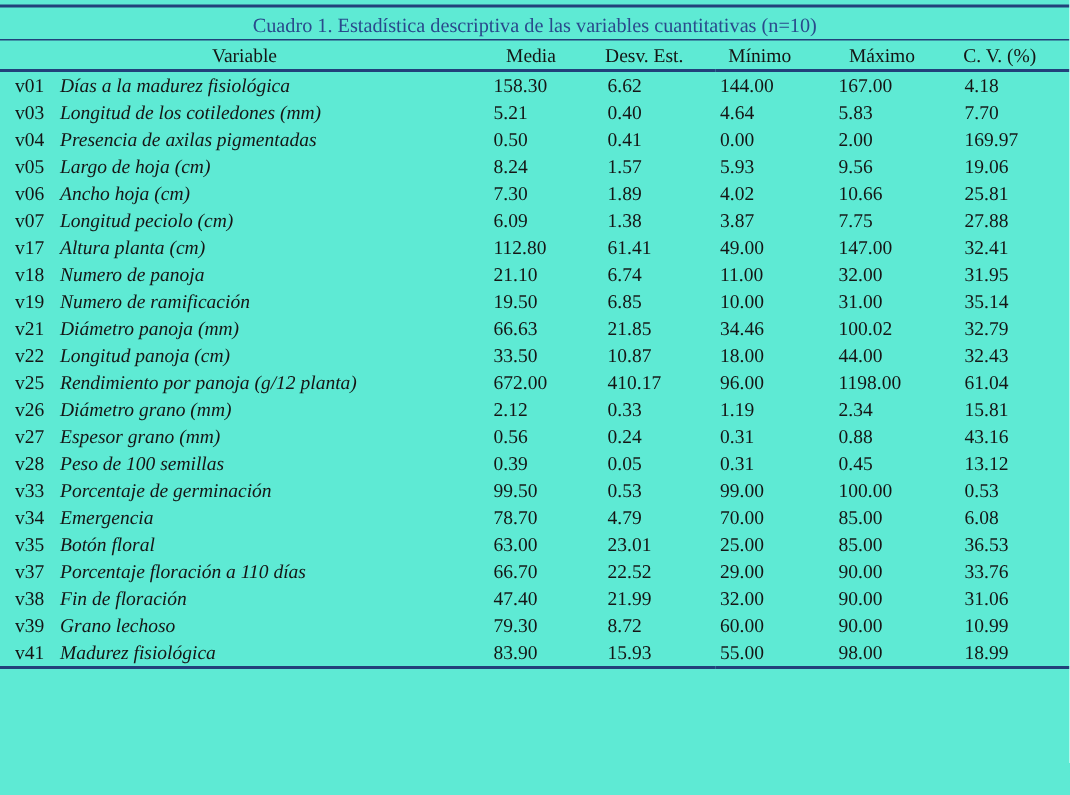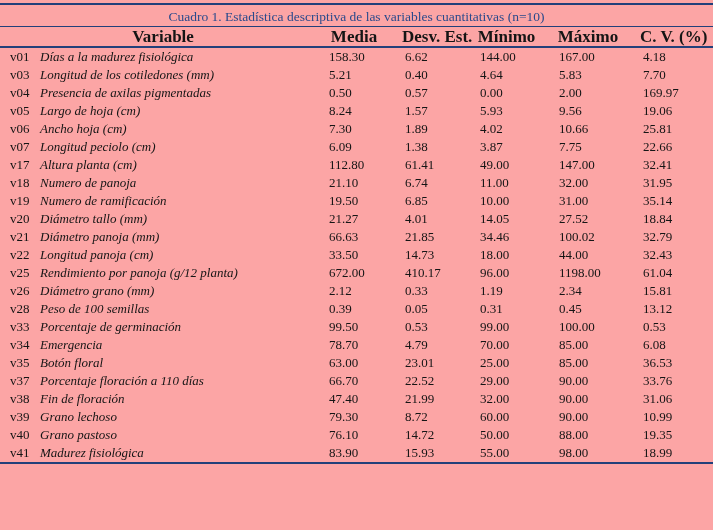--- a/index.html
+++ b/index.html
@@ -4,21 +4,21 @@
 <style>
   html, body {
     margin: 0;
     padding: 0;
     background: #ffffff;
   }
   .page {
     position: relative;
     width: 713px;
     height: 530px;
-    background: #fca5a5;
+    background: #5eead4;
     box-sizing: border-box;
     padding-top: 3px;
     font-family: "Liberation Serif", serif;
     color: #151515;
     overflow: hidden;
   }
   .caption {
     width: 713px;
     box-sizing: border-box;
     border-top: 2px solid #22407A;
@@ -40,22 +40,22 @@
   table.stats col.c-name { width: 288px; }
   table.stats col.c-media { width: 76px; }
   table.stats col.c-desv { width: 75px; }
   table.stats col.c-min { width: 79px; }
   table.stats col.c-max { width: 84px; }
   table.stats col.c-cv { width: 73px; }
   thead tr {
     border-bottom: 2px solid #22407A;
   }
   th {
-    font-weight: bold;
-    font-size: 17px;
+    font-weight: normal;
+    font-size: 13px;
     height: 19px;
     line-height: 19px;
     padding: 0;
     text-align: center;
     white-space: nowrap;
     overflow: hidden;
   }
   th.th-num { padding-right: 20px; margin-top: 41px; }
   td {
     font-size: 13px;
@@ -114,21 +114,21 @@
           <td class="col-num">5.21</td>
           <td class="col-num">0.40</td>
           <td class="col-num">4.64</td>
           <td class="col-num">5.83</td>
           <td class="col-num">7.70</td>
         </tr>
         <tr>
           <td class="col-code">v04</td>
           <td class="col-name">Presencia de axilas pigmentadas</td>
           <td class="col-num">0.50</td>
-          <td class="col-num">0.57</td>
+          <td class="col-num">0.41</td>
           <td class="col-num">0.00</td>
           <td class="col-num">2.00</td>
           <td class="col-num">169.97</td>
         </tr>
         <tr>
           <td class="col-code">v05</td>
           <td class="col-name">Largo de hoja (cm)</td>
           <td class="col-num">8.24</td>
           <td class="col-num">1.57</td>
           <td class="col-num">5.93</td>
@@ -144,21 +144,21 @@
           <td class="col-num">10.66</td>
           <td class="col-num">25.81</td>
         </tr>
         <tr>
           <td class="col-code">v07</td>
           <td class="col-name">Longitud peciolo (cm)</td>
           <td class="col-num">6.09</td>
           <td class="col-num">1.38</td>
           <td class="col-num">3.87</td>
           <td class="col-num">7.75</td>
-          <td class="col-num">22.66</td>
+          <td class="col-num">27.88</td>
         </tr>
         <tr>
           <td class="col-code">v17</td>
           <td class="col-name">Altura planta (cm)</td>
           <td class="col-num">112.80</td>
           <td class="col-num">61.41</td>
           <td class="col-num">49.00</td>
           <td class="col-num">147.00</td>
           <td class="col-num">32.41</td>
         </tr>
@@ -174,42 +174,33 @@
         <tr>
           <td class="col-code">v19</td>
           <td class="col-name">Numero de ramificación</td>
           <td class="col-num">19.50</td>
           <td class="col-num">6.85</td>
           <td class="col-num">10.00</td>
           <td class="col-num">31.00</td>
           <td class="col-num">35.14</td>
         </tr>
         <tr>
-          <td class="col-code">v20</td>
-          <td class="col-name">Diámetro tallo (mm)</td>
-          <td class="col-num">21.27</td>
-          <td class="col-num">4.01</td>
-          <td class="col-num">14.05</td>
-          <td class="col-num">27.52</td>
-          <td class="col-num">18.84</td>
-        </tr>
-        <tr>
           <td class="col-code">v21</td>
           <td class="col-name">Diámetro panoja (mm)</td>
           <td class="col-num">66.63</td>
           <td class="col-num">21.85</td>
           <td class="col-num">34.46</td>
           <td class="col-num">100.02</td>
           <td class="col-num">32.79</td>
         </tr>
         <tr>
           <td class="col-code">v22</td>
           <td class="col-name">Longitud panoja (cm)</td>
           <td class="col-num">33.50</td>
-          <td class="col-num">14.73</td>
+          <td class="col-num">10.87</td>
           <td class="col-num">18.00</td>
           <td class="col-num">44.00</td>
           <td class="col-num">32.43</td>
         </tr>
         <tr>
           <td class="col-code">v25</td>
           <td class="col-name">Rendimiento por panoja (g/12 planta)</td>
           <td class="col-num">672.00</td>
           <td class="col-num">410.17</td>
           <td class="col-num">96.00</td>
@@ -219,20 +210,29 @@
         <tr>
           <td class="col-code">v26</td>
           <td class="col-name">Diámetro grano (mm)</td>
           <td class="col-num">2.12</td>
           <td class="col-num">0.33</td>
           <td class="col-num">1.19</td>
           <td class="col-num">2.34</td>
           <td class="col-num">15.81</td>
         </tr>
         <tr>
+          <td class="col-code">v27</td>
+          <td class="col-name">Espesor grano (mm)</td>
+          <td class="col-num">0.56</td>
+          <td class="col-num">0.24</td>
+          <td class="col-num">0.31</td>
+          <td class="col-num">0.88</td>
+          <td class="col-num">43.16</td>
+        </tr>
+        <tr>
           <td class="col-code">v28</td>
           <td class="col-name">Peso de 100 semillas</td>
           <td class="col-num">0.39</td>
           <td class="col-num">0.05</td>
           <td class="col-num">0.31</td>
           <td class="col-num">0.45</td>
           <td class="col-num">13.12</td>
         </tr>
         <tr>
           <td class="col-code">v33</td>
@@ -282,29 +282,20 @@
         <tr>
           <td class="col-code">v39</td>
           <td class="col-name">Grano lechoso</td>
           <td class="col-num">79.30</td>
           <td class="col-num">8.72</td>
           <td class="col-num">60.00</td>
           <td class="col-num">90.00</td>
           <td class="col-num">10.99</td>
         </tr>
         <tr>
-          <td class="col-code">v40</td>
-          <td class="col-name">Grano pastoso</td>
-          <td class="col-num">76.10</td>
-          <td class="col-num">14.72</td>
-          <td class="col-num">50.00</td>
-          <td class="col-num">88.00</td>
-          <td class="col-num">19.35</td>
-        </tr>
-        <tr>
           <td class="col-code">v41</td>
           <td class="col-name">Madurez fisiológica</td>
           <td class="col-num">83.90</td>
           <td class="col-num">15.93</td>
           <td class="col-num">55.00</td>
           <td class="col-num">98.00</td>
           <td class="col-num">18.99</td>
         </tr>
       </tbody>
   </table>

